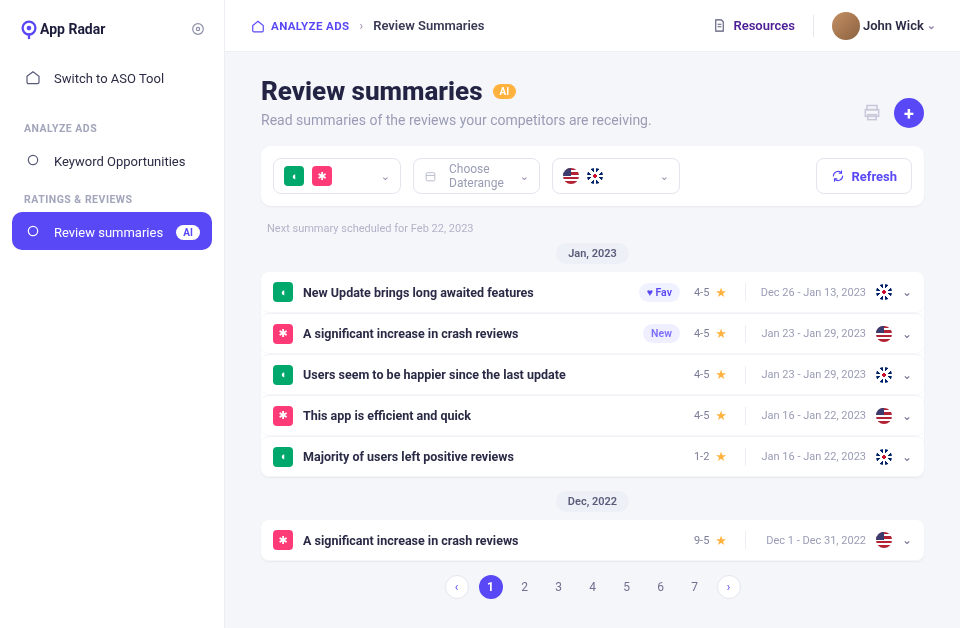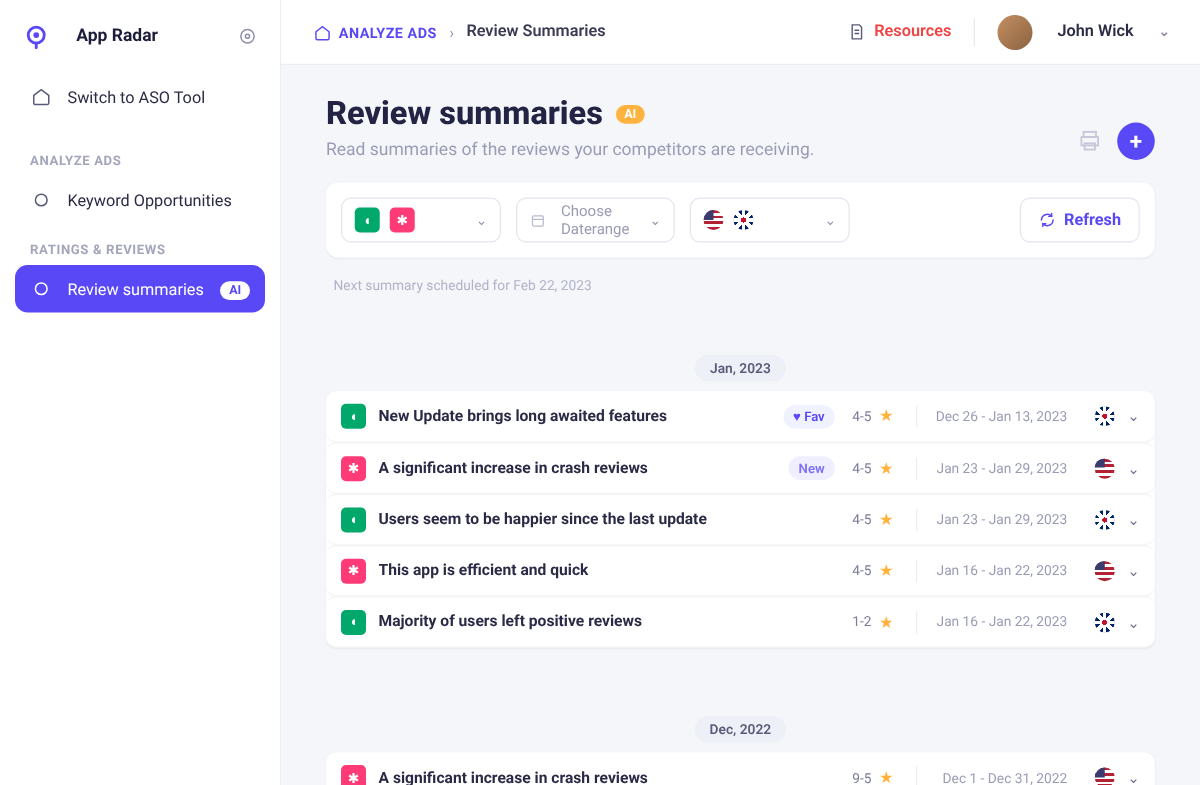--- a/index.html
+++ b/index.html
@@ -1,43 +1,43 @@
 <!DOCTYPE html>
 <html><head>
 <meta charset="utf-8">
 <style>
 * { margin:0; padding:0; box-sizing:border-box; font-family:-apple-system,BlinkMacSystemFont,"Segoe UI",Roboto,Helvetica,Arial,sans-serif; }
 body { background:#f5f6fa; color:#1c1c3b; width:960px; height:628px; overflow:hidden; position:relative; }
 .app { display:flex; height:100%; }
 
 
 .sidebar { width:225px; background:#fff; height:100%; padding:18px 12px; border-right:1px solid #edeef3; }
-.brand { display:flex; align-items:center; gap:21px; padding:0 6px 6px; }
+.brand { display:flex; align-items:center; gap:0; padding:0 6px 6px; }
 .brand-name { font-weight:700; font-size:14px; }
 .brand-gear { margin-left:auto; color:#8e90aa; }
 .nav-link { display:flex; align-items:flex-end; gap:12px; padding:10px 12px; border-radius:10px; font-size:13px; color:#2b2b45; cursor:pointer; }
 .nav-link .ico { width:18px; height:18px; display:inline-flex; align-items:center; justify-content:center; color:#585a7a; }
 .nav-section { font-size:10.5px; font-weight:700; letter-spacing:0.5px; color:#a3a5bb; padding:14px 12px 6px; }
 .nav-link.active { background:#5948f5; color:#fff; }
 .nav-link.active .ico { color:#fff; }
 .ai-pill { background:#fff; color:#5948f5; font-weight:700; font-size:10px; padding:2px 7px; border-radius:10px; margin-left:auto; }
 .nav-link.active .ai-pill { background:#fff; color:#5948f5; }
 .spacer-12 { height:12px; }
 
 
 .main { flex:1; display:flex; flex-direction:column; height:100%; }
 .topbar { background:#fff; height:52px; display:flex; align-items:center; padding:0 24px; border-bottom:1px solid #edeef3; }
 .crumb-home { width:18px; height:18px; display:inline-flex; align-items:center; justify-content:center; color:#5948f5; margin-right:4px; }
 .crumb-root { color:#5948f5; font-weight:700; font-size:11.5px; letter-spacing:0.4px; }
 .crumb-sep { margin:0 10px; font-size:12px; color:#98a; }
 .crumb-curr { font-size:13px; color:#3a3a55; font-weight:600; }
 .top-right { margin-left:auto; display:flex; align-items:center; gap:18px; }
-.resources { display:flex; align-items:center; gap:6px; font-size:13px; font-weight:600; color:#ef4444; }
+.resources { display:flex; align-items:center; gap:6px; font-size:13px; font-weight:600; color:#4c1d95; }
 .top-sep { width:1px; height:22px; background:#e6e7ef; }
-.user { display:flex; align-items:center; gap:20px; font-size:13px; font-weight:600; color:#2b2b45; }
+.user { display:flex; align-items:center; gap:3px; font-size:13px; font-weight:600; color:#2b2b45; }
 .avatar { width:28px; height:28px; border-radius:50%; background:linear-gradient(135deg,#c58f63,#8a6240); display:inline-block; }
 
 
 .content { flex:1; overflow:auto; padding:24px 36px 16px 36px; }
 .title-row { display:flex; align-items:flex-end; }
 .title-wrap { display:flex; align-items:center; gap:10px; }
 .title { font-size:26px; font-weight:800; color:#232344; }
 .title-ai { background:#ffb23d; color:#fff; font-size:10px; font-weight:700; padding:2px 7px 2px 7px; border-radius:10px; }
 .subtitle { color:#9a9cb5; font-size:14px; margin-top:6px; }
 .title-actions { margin-left:auto; display:flex; align-items:center; gap:12px; }
@@ -64,33 +64,33 @@
   linear-gradient(-45deg, transparent 42%, #fff 42% 58%, transparent 58%),
   linear-gradient(0deg, transparent 42%, #fff 42% 58%, transparent 58%),
   linear-gradient(90deg, transparent 42%, #fff 42% 58%, transparent 58%),
   #012169; }
 .refresh-btn { margin-left:auto; display:flex; align-items:center; gap:6px; color:#5948f5; font-weight:700; font-size:13px; border:1px solid #e4e5ef; border-radius:8px; height:36px; padding:0 14px; background:#fff; }
 .cal-ico { color:#b8bacd; margin-right:4px; }
 
 .sched-note { color:#b1b3c8; font-size:11px; padding:0 6px 8px; }
 
 .month-header { display:flex; justify-content:center; margin:0 0 8px; }
-.month-pill { background:#eef0f7; color:#5a5c7a; font-size:11px; font-weight:600; padding:4px 12px; border-radius:12px;margin-top:41px; }
+.month-pill { background:#eef0f7; color:#5a5c7a; font-size:11px; font-weight:600; padding:4px 12px; border-radius:12px; }
 
 .summary { background:#fff; border-radius:8px; box-shadow:0 1px 1px rgba(20,20,60,.04); display:flex; align-items:center; height:40px; padding:0 12px; margin-bottom:1px; font-size:12.5px; }
 .summary + .summary { border-top:1px solid #f1f2f8; }
 .summary .app-chip { margin-right:10px; }
 .s-title { font-weight:700; color:#2a2a46; flex:1; white-space:nowrap; overflow:hidden; text-overflow:ellipsis; }
 .tag { font-size:10.5px; font-weight:600; padding:3px 8px; border-radius:10px; margin-right:14px; }
 .tag-fav { background:#f0f2ff; color:#5948f5; }
 .tag-new { background:#f0efff; color:#7c6ffb; }
 .rating { color:#7c7e99; font-size:11px; margin-right:6px; }
 .star { color:#ffb23d; margin-right:10px; font-size:13px; }
 .s-sep { width:1px; height:18px; background:#edeef5; margin:0 8px; }
-.date { color:#9a9cb5; font-size:11px; margin-right:22px; width:112px; text-align:right; }
+.date { color:#9a9cb5; font-size:11px; margin-right:10px; width:112px; text-align:right; }
 .row-caret { color:#6e7090; font-size:12px; width:10px; text-align:center; }
 .row-flag { margin-right:10px; }
 
 .group { margin-bottom:14px; }
 .group-card { background:#fff; border-radius:8px; box-shadow:0 1px 2px rgba(20,20,60,.06); overflow:hidden; }
 
 .pager { display:flex; justify-content:center; gap:10px; margin-top:14px; align-items:center; }
 .pg { width:24px; height:24px; display:flex; align-items:center; justify-content:center; font-size:12px; color:#6e7090; border-radius:50%; cursor:pointer; }
 .pg.active { background:#5948f5; color:#fff; font-weight:700; }
 .pg.nav { background:#fff; border:1px solid #e4e5ef; color:#5948f5; font-size:12px; }

